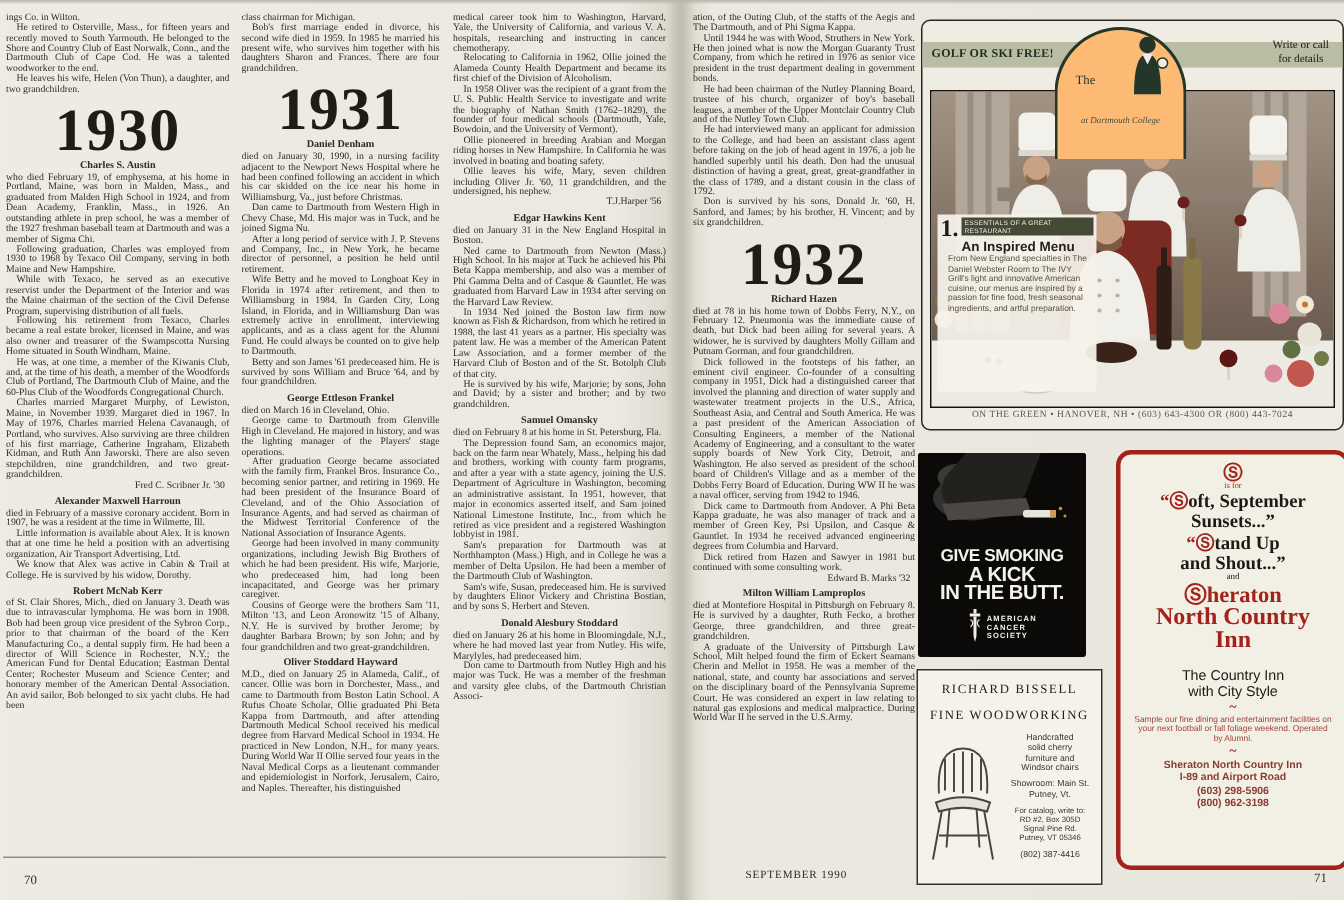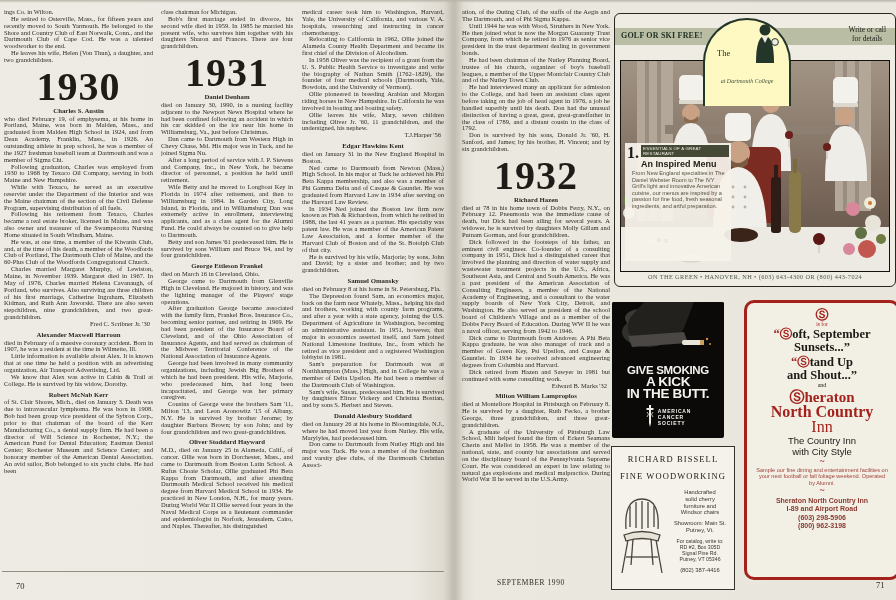--- a/index.html
+++ b/index.html
@@ -32,21 +32,21 @@
   .pageno.right{left:876px;top:580px;text-align:right;}
 
   
   .ad-hanover{position:absolute;left:614px;top:13px;width:280px;height:272px;
               background:#efece3;border:1px solid #2a2620;border-radius:6px;}
   .hi-band{position:absolute;left:0;top:14px;width:100%;height:17px;background:#b8bda3;}
   .hi-golf{position:absolute;left:6px;top:17px;font-size:8px;font-weight:bold;
            color:#1f2d22;letter-spacing:.2px;}
   .hi-write{position:absolute;right:9px;top:12px;font-size:7.5px;line-height:8.5px;
             text-align:center;color:#1d1a16;}
-  .hi-arch{position:absolute;left:88px;top:4px;width:84px;height:86px;background:#fef9c3;
+  .hi-arch{position:absolute;left:88px;top:4px;width:84px;height:86px;background:#fdba74;
            border:2px solid #24352a;border-bottom:none;border-radius:44px 44px 0 0;z-index:3;}
   .hi-the{position:absolute;left:12px;top:28px;font-size:8.5px;color:#24352a;}
   .hi-name{position:absolute;left:-34px;top:42px;width:152px;text-align:center;
            font-size:13.5px;font-weight:bold;color:#24352a;letter-spacing:.3px;}
   .hi-tag{position:absolute;left:-14px;top:58px;width:112px;text-align:center;
           font-style:italic;font-size:6px;color:#42523f;}
   .hi-photo{position:absolute;left:5px;top:46px;width:268px;height:210px;
             border:1px solid #14110e;overflow:hidden;}
   .hi-overlay{position:absolute;left:4px;top:82px;width:106px;min-height:118px;
               background:rgba(245,242,234,.94);z-index:2;}
@@ -84,21 +84,21 @@
   .ad-sheraton{position:absolute;left:744px;top:300px;width:150px;height:274px;
                background:#f2efe5;border:3px solid #a3231c;border-radius:10px;
                text-align:center;overflow:hidden;}
   .sh-red{color:#a3231c;}
   .sh-logo{font-size:13px;line-height:13px;margin-top:5px;font-weight:bold;}
   .sh-isfor{font-size:5.5px;line-height:7px;}
   .sh-quote{font-size:12.5px;line-height:12.5px;font-weight:bold;color:#1d1a16;}
   .sh-and{font-size:6px;line-height:9px;color:#1d1a16;}
   .sh-brand1{font-size:15px;line-height:14px;font-weight:bold;}
   .sh-brand2{font-size:16px;line-height:15px;font-weight:bold;}
-  .sh-brand3{font-size:16px;line-height:15px;font-weight:normal;}
+  .sh-brand3{font-size:16px;line-height:15px;font-weight:bold;}
   .sh-tag{font-family:"Liberation Sans",sans-serif;font-size:9.5px;line-height:10.5px;color:#1d1a16;}
   .sh-tilde{font-size:9px;line-height:9px;color:#a3231c;font-weight:bold;}
   .sh-sample{margin:1px auto 0;width:132px;font-family:"Liberation Sans",sans-serif;
              font-size:5.6px;line-height:6.4px;color:#a3433a;}
   .sh-hotel{margin-top:2px;font-family:"Liberation Sans",sans-serif;font-weight:bold;
             font-size:7px;line-height:8.2px;color:#8a3a30;}
 </style>
 </head>
 <body>
 
@@ -374,21 +374,21 @@
     <div class="sh-logo sh-red">Ⓢ</div>
     <div class="sh-isfor sh-red">is for</div>
     <div class="sh-quote"><span class="sh-red">“Ⓢ</span><span>oft, September</span></div>
     <div class="sh-quote">Sunsets...”</div>
     <div class="sh-quote" style="margin-top:3px;"><span class="sh-red">“Ⓢ</span><span>tand Up</span></div>
     <div class="sh-quote">and Shout...”</div>
     <div class="sh-and">and</div>
     <div class="sh-brand1 sh-red">Ⓢheraton</div>
     <div class="sh-brand2 sh-red">North Country</div>
     <div class="sh-brand3 sh-red">Inn</div>
-    <div class="sh-tag" style="margin-top:2px;">The Country Inn</div>
+    <div class="sh-tag" style="margin-top:12px;">The Country Inn</div>
     <div class="sh-tag">with City Style</div>
     <div class="sh-tilde">~</div>
     <div class="sh-sample">Sample our fine dining and entertainment facilities on your next football or fall foliage weekend. Operated by Alumni.</div>
     <div class="sh-tilde">~</div>
     <div class="sh-hotel">
       <div>Sheraton North Country Inn</div>
       <div>I-89 and Airport Road</div>
       <div ind="ads.sheraton.hotel_addr_2"></div>
       <div>(603) 298-5906</div>
       <div>(800) 962-3198</div>

